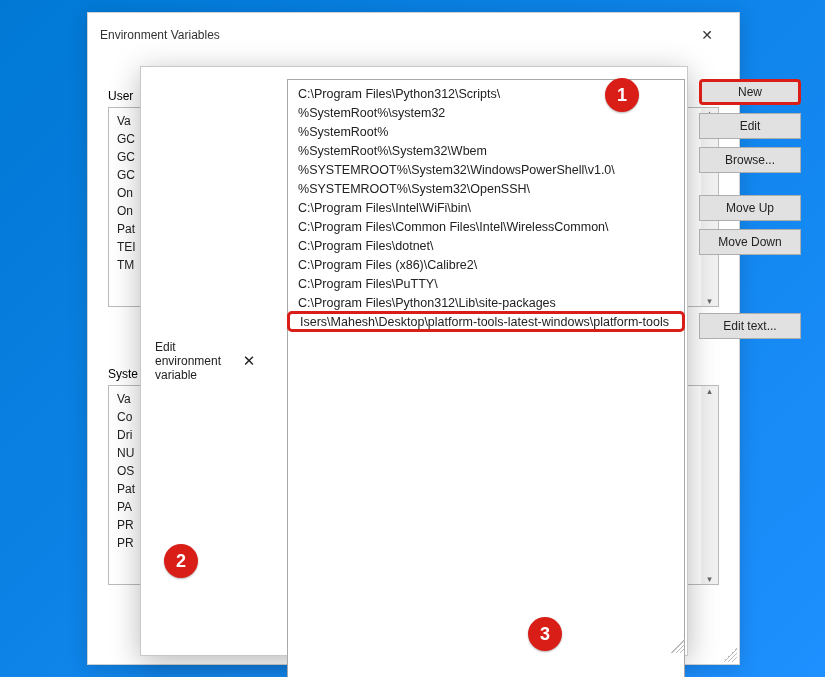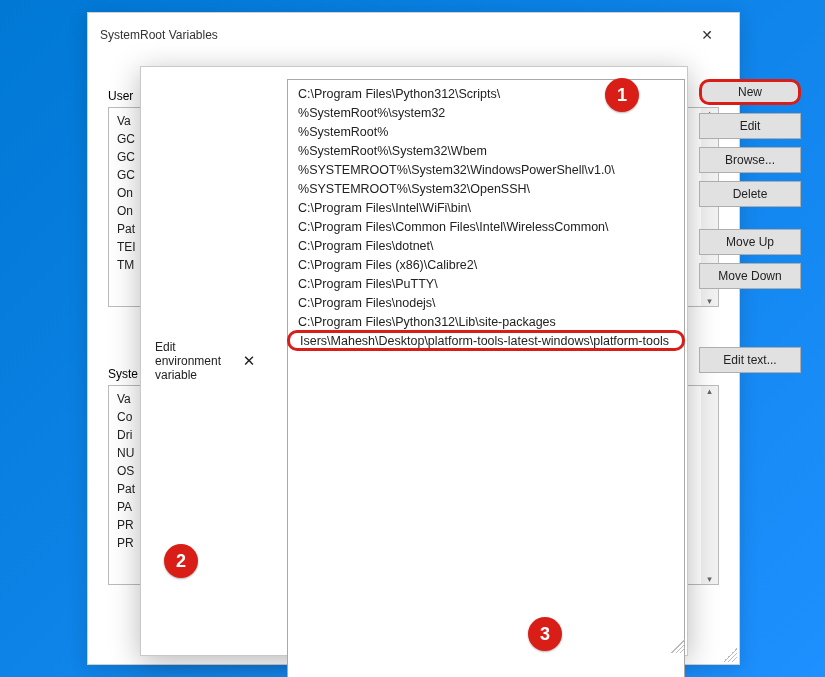--- a/index.html
+++ b/index.html
@@ -105,21 +105,21 @@
   }
   .path-list .item {
     padding: 2.5px 10px;
     white-space: nowrap;
     overflow: hidden;
     color:#222;
   }
   .path-list .item.selected {
     outline: 3px solid #d91e18;
     outline-offset: -2px;
-    border-radius: 9px;
+    border-radius: 4px;
     padding-left: 12px;
   }
 
   .side-buttons {
     display:flex;
     flex-direction: column;
     gap: 8px;
     width: 102px;
   }
   .btn {
@@ -137,21 +137,21 @@
   .front-footer {
     display:flex;
     justify-content:flex-end;
     gap: 19px;
     padding: 10px 18px 14px 18px;
   }
   .front-footer .btn { width: 82px; }
 
   .callout-red {
     border: 3px solid #d91e18;
-    border-radius: 10px;
+    border-radius: 4px;
   }
   .red-circle {
     position:absolute;
     width: 34px; height: 34px;
     border-radius: 50%;
     background: #d91e18;
     color:#fff;
     font-weight: 600;
     font-size: 18px;
     display:flex; align-items:center; justify-content:center;
@@ -166,21 +166,21 @@
     width:14px; height:14px;
     background:
       linear-gradient(135deg, transparent 0 50%, #bbb 50% 55%, transparent 55% 65%, #bbb 65% 70%, transparent 70% 80%, #bbb 80% 85%, transparent 85%);
   }
 </style>
 </head>
 <body>
 
 <div class="win-back">
   <div class="win-back-title">
-    <span>SystemRoot Variables</span>
+    <span>Environment Variables</span>
     <div class="win-back-close">✕</div>
   </div>
   <div class="back-body">
     <div class="back-section-label">User</div>
     <div class="back-listbox" id="user-listbox">
       <div class="row">Va</div>
         <div class="row">GC</div>
         <div class="row">GC</div>
         <div class="row">GC</div>
         <div class="row">On</div>
@@ -218,36 +218,32 @@
         <div class="item">%SystemRoot%\system32</div>
         <div class="item">%SystemRoot%</div>
         <div class="item">%SystemRoot%\System32\Wbem</div>
         <div class="item">%SYSTEMROOT%\System32\WindowsPowerShell\v1.0\</div>
         <div class="item">%SYSTEMROOT%\System32\OpenSSH\</div>
         <div class="item">C:\Program Files\Intel\WiFi\bin\</div>
         <div class="item">C:\Program Files\Common Files\Intel\WirelessCommon\</div>
         <div class="item">C:\Program Files\dotnet\</div>
         <div class="item">C:\Program Files (x86)\Calibre2\</div>
         <div class="item">C:\Program Files\PuTTY\</div>
-        <div class="item">C:\Program Files\nodejs\</div>
         <div class="item">C:\Program Files\Python312\Lib\site-packages</div>
         <div class="item selected">Isers\Mahesh\Desktop\platform-tools-latest-windows\platform-tools</div>
       </div>
     <div class="side-buttons">
       <div class="btn callout-red" style="border-width:3px; padding:0;">
           <span>New</span>
         </div>
       <div class="btn">
           <span>Edit</span>
         </div>
       <div class="btn">
           <span>Browse...</span>
-        </div>
-      <div class="btn">
-          <span>Delete</span>
         </div>
       <div class="spacer-sm"></div>
       <div class="btn">
           <span>Move Up</span>
         </div>
       <div class="btn">
           <span>Move Down</span>
         </div>
       <div class="spacer-lg"></div>
       <div class="btn">

